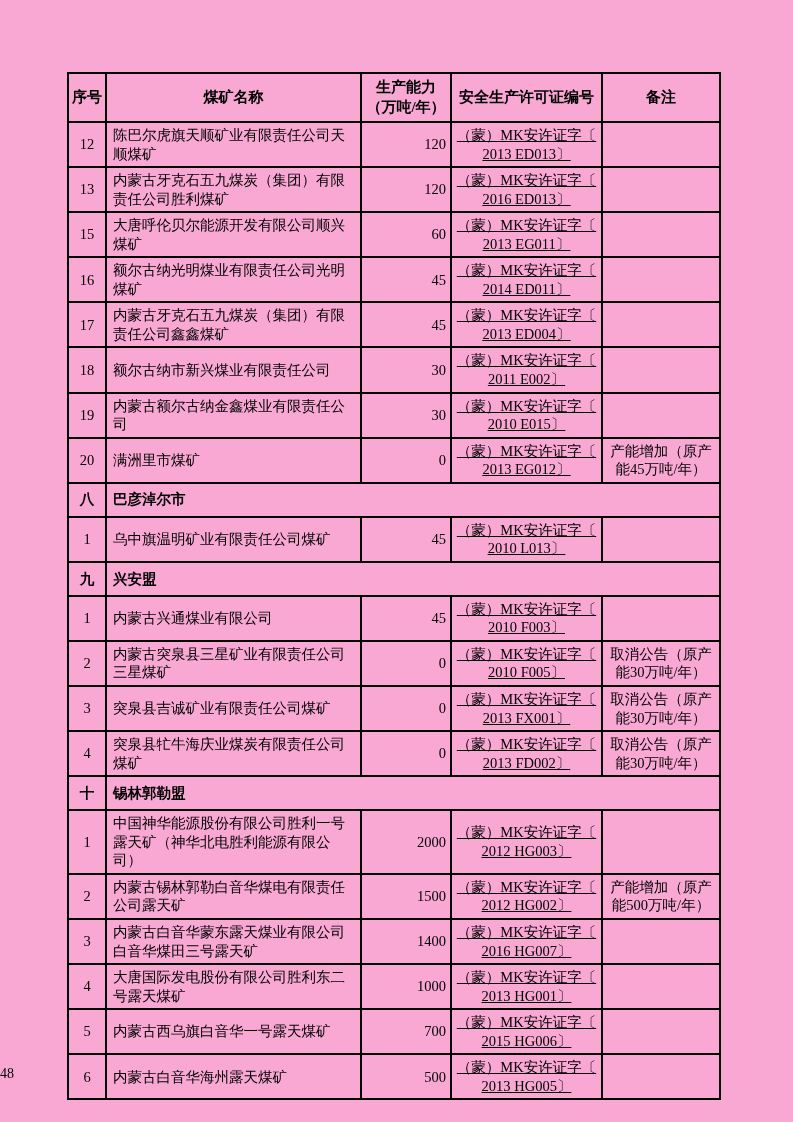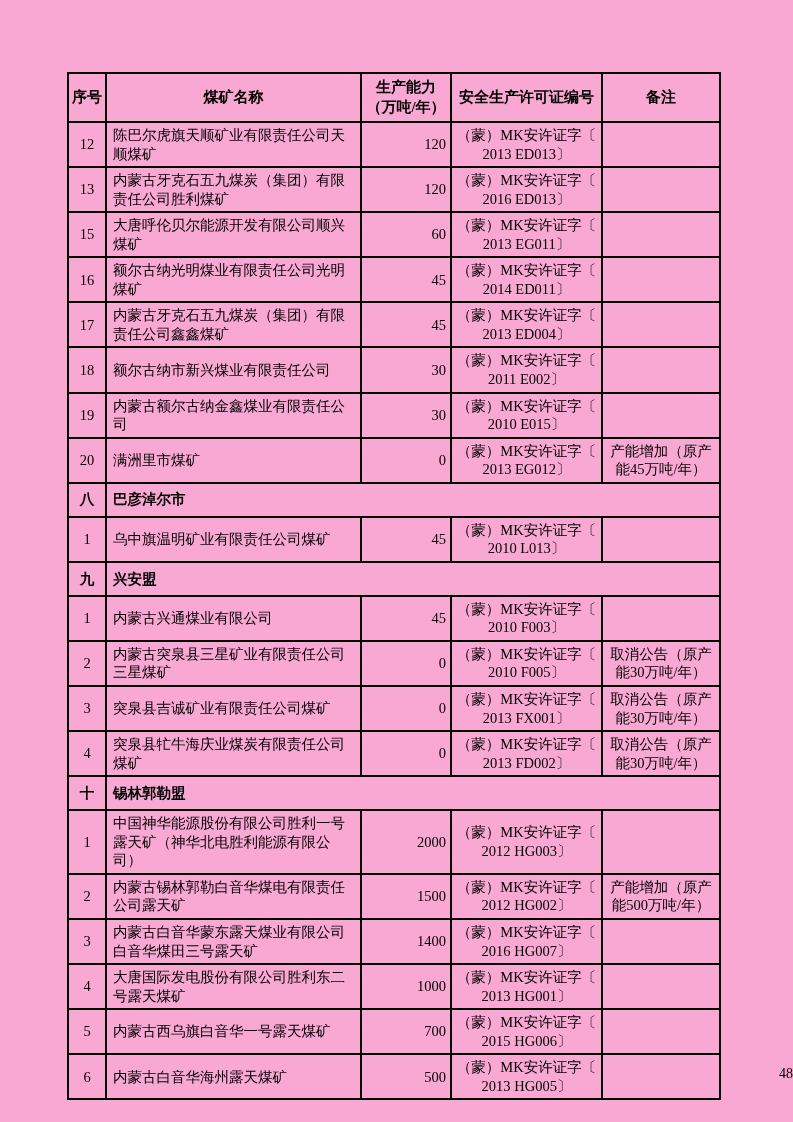--- a/index.html
+++ b/index.html
@@ -39,35 +39,34 @@
     white-space: pre-line;
   }
   table.mines td {
     font-size: 14.5px;
     line-height: 1.28;
     padding: 3px 4px;
   }
   .c-no   { text-align: center; margin-top: 44px; }
   .c-name { text-align: left; padding-left: 6px !important; }
   .c-cap  { text-align: right; }
-  .c-lic  { text-align: center; white-space: pre-line; }
+  .c-lic  { text-align: center; white-space: pre-line; text-decoration: underline; }
   .c-rem  { text-align: center; }
   tr.data-row td { height: 34px; }
   tr.section-row td {
     font-weight: bold;
     height: 26px;
   }
   .page-number {
     position: absolute;
     left: 0;
-    right: 0;
+    right: 15px;
     top: 1066px;
-    text-align: right;
+    text-align: left;
     font-size: 14px;
-    padding-left: 34px;
   }
 </style>
 </head>
 <body>
 
 <div class="page">
 
   <table class="mines">
     <colgroup>
       <col style="width:38px">

